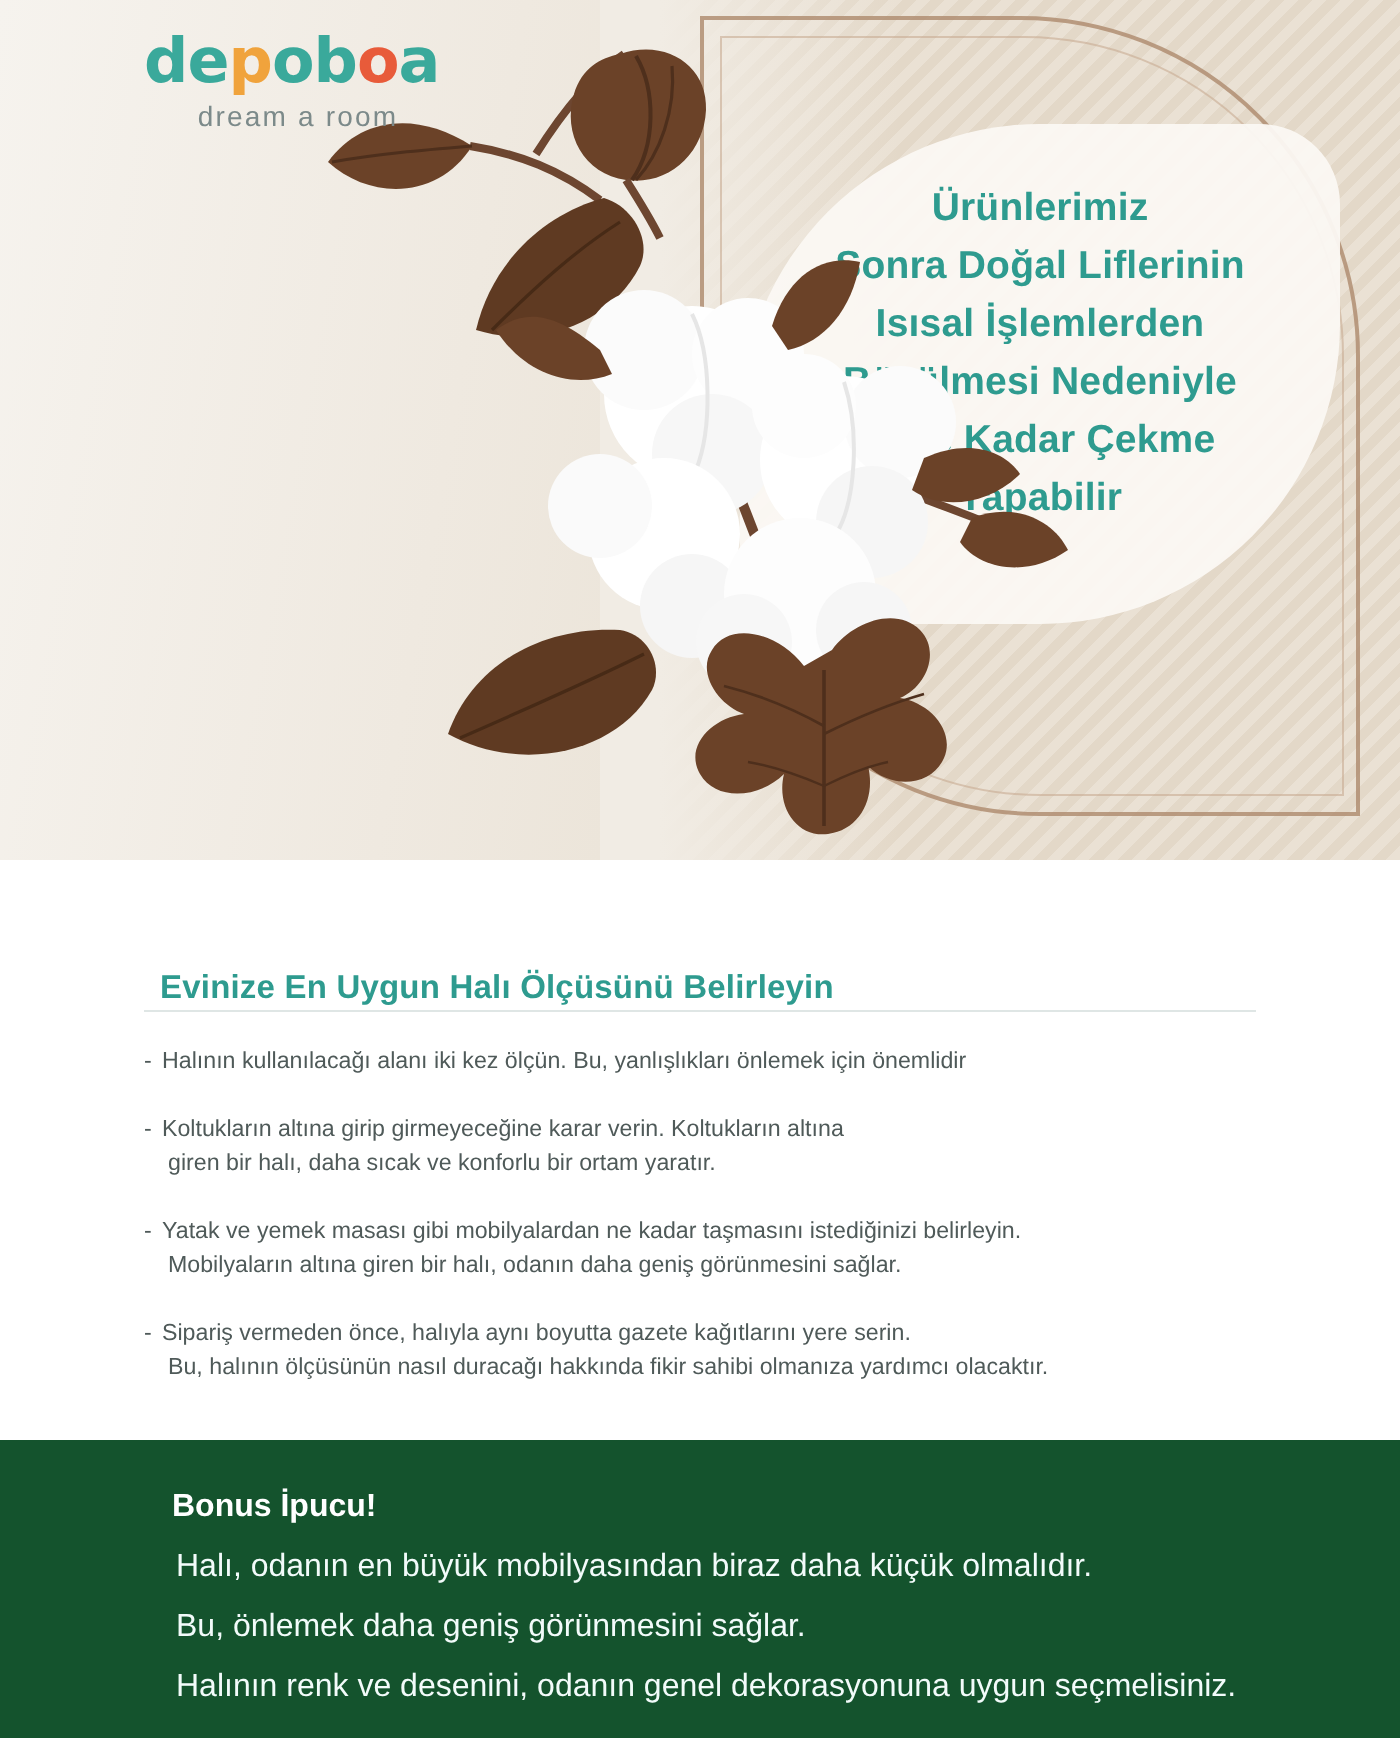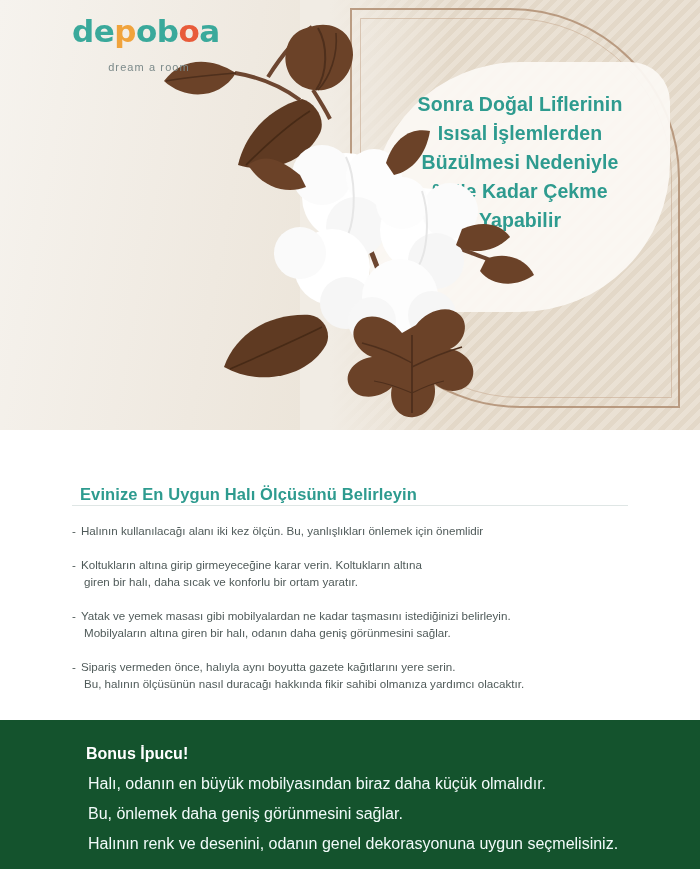--- a/index.html
+++ b/index.html
@@ -102,22 +102,22 @@
     font-family: "DejaVu Sans", sans-serif;
   }
   .logo-word .d { color: #3aa99b; }
   .logo-word .e { color: #3aa99b; }
   .logo-word .p { color: #f0a33c; }
   .logo-word .o1 { color: #3aa99b; }
   .logo-word .b { color: #3aa99b; }
   .logo-word .o2 { color: #e85b3a; }
   .logo-word .a { color: #3aa99b; }
   .logo-tag {
-    margin-top: 13px;
-    font-size: 11px;
+    margin-top: 2px;
+    font-size: 14px;
     color: #7c8a8a;
     letter-spacing: 1.1px;
     text-align: center;
     padding-left: 14px;
   }
 
   
   .cotton { position: absolute; left: 150px; top: 15px; width: 390px; height: 410px; }
 
   
@@ -192,20 +192,21 @@
 
   <div class="hero">
     <div class="hero-left-wash"></div>
     <div class="hero-right-panel"></div>
     <div class="hero-right-fade"></div>
     <div class="leaf-outline"></div>
     <div class="leaf-outline2"></div>
     <div class="cream-blob"></div>
 
     <div class="hero-text">
+      <div>Ürünlerimiz</div>
       <div>Sonra Doğal Liflerinin</div>
       <div>Isısal İşlemlerden</div>
       <div>Büzülmesi Nedeniyle</div>
       <div>%4'e Kadar Çekme</div>
       <div>Yapabilir</div>
     </div>
 
     <svg class="cotton" viewBox="0 0 390 410">
 
       <path d="M150 85 C 130 70, 110 62, 85 58" stroke="#6d4630" stroke-width="4" fill="none"></path>

